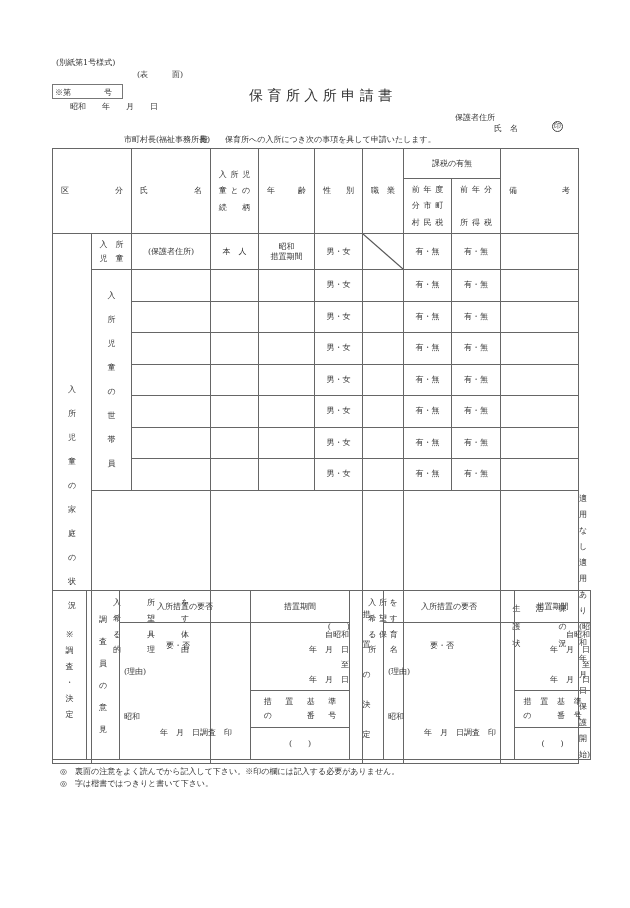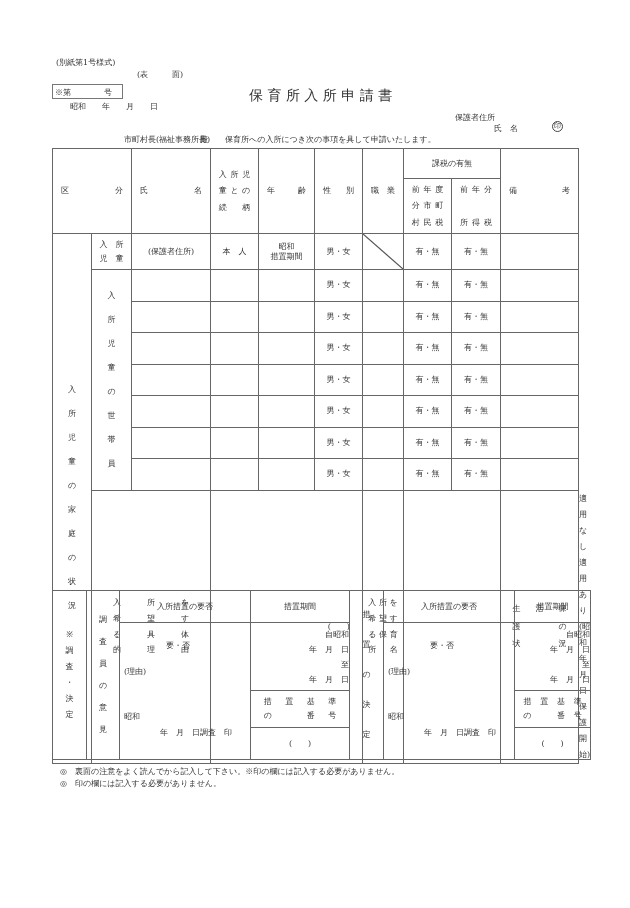--- a/index.html
+++ b/index.html
@@ -378,14 +378,14 @@
   </tr>
   <tr style="height:32px">
     <td>(　　)</td>
     <td>(　　)</td>
   </tr>
 </tbody>
   </table>
 
 <div class="notes">
   <div>◎　裏面の注意をよく読んでから記入して下さい。※印の欄には記入する必要がありません。</div>
-  <div>◎　印の欄には記入する必要がありません。</div>
+  <div>◎　字は楷書ではつきりと書いて下さい。</div>
 </div>
 
 </body></html>

